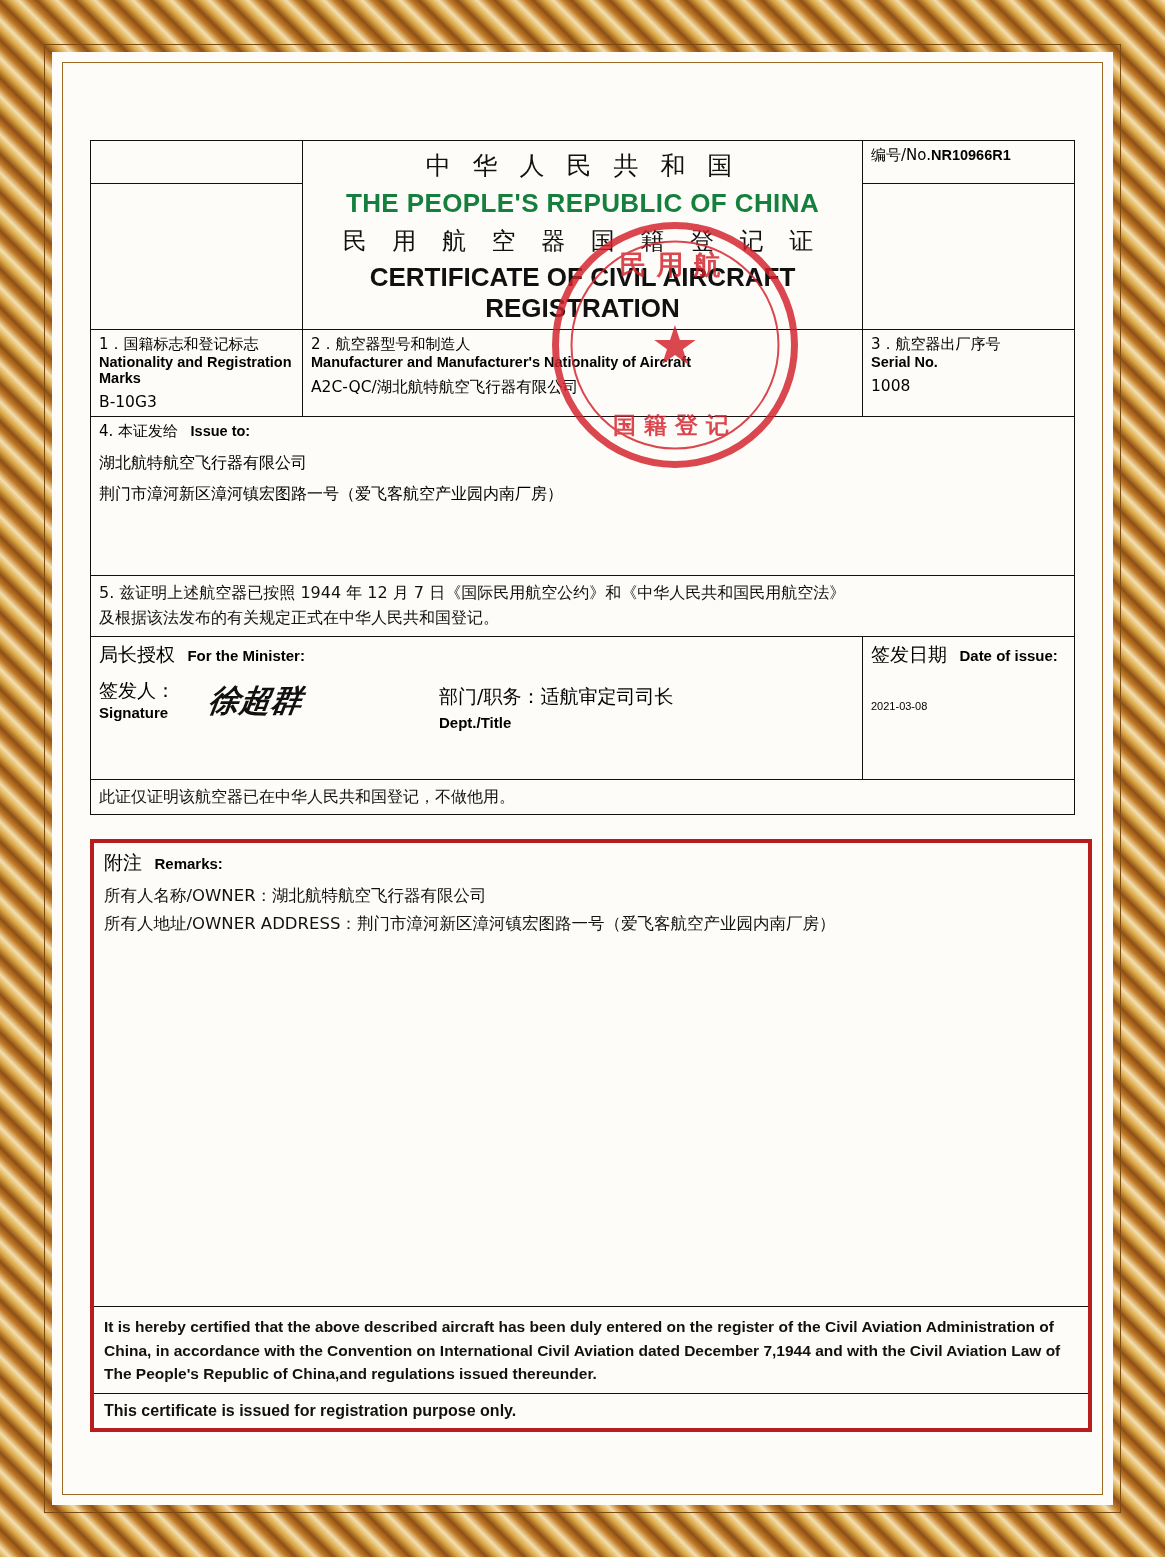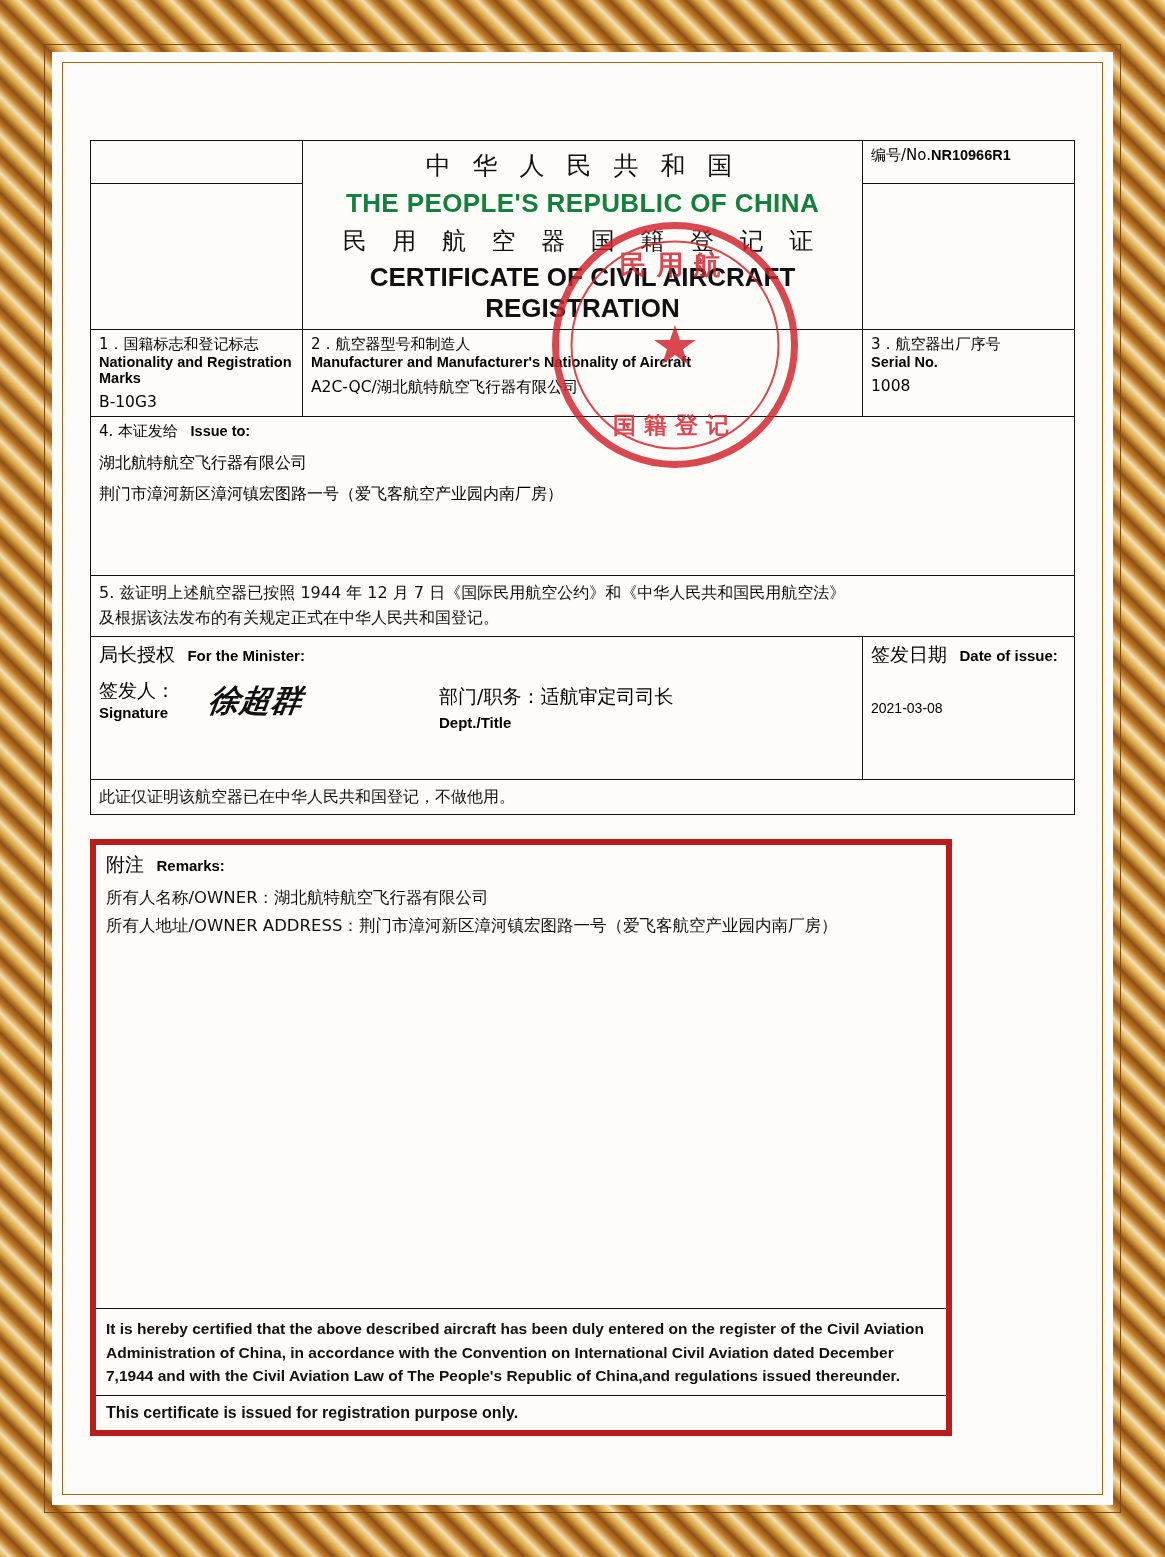--- a/index.html
+++ b/index.html
@@ -179,22 +179,22 @@
     font-weight: bold;
     font-style: italic;
     color: #111;
     transform: skewX(-8deg);
     display: inline-block;
   }
 
   .gap { height: 24px; }
 
   .remarks-box {
-    border: 6px solid #b91c1c;
-    width: 862px;
+    border: 4px solid #b91c1c;
+    width: 1002px;
     box-sizing: border-box;
   }
   .remarks-top {
     padding: 7px 10px 16px 10px;
     min-height: 440px;
   }
   .remarks-line {
     font-size: 16.5px;
     font-family: "DejaVu Sans", sans-serif;
     line-height: 1.7;
@@ -318,21 +318,21 @@
               </div>
               <div style="padding-top:6px;">
                 <div>
                   <span class="small-label">部门/职务：</span><span class="small-label">适航审定司司长</span>
                 </div>
                 <div class="bold-en" style="margin-top:4px;">Dept./Title</div>
               </div>
             </div>
           </td>
           <td style="border-top:0;">
-            <div class="cellval" style="margin-top:22px;font-size:14px;font-family:'Liberation Sans',sans-serif;">2021-03-08</div>
+            <div class="cellval" style="margin-top:22px;font-size:11px;font-family:'Liberation Sans',sans-serif;">2021-03-08</div>
           </td>
         </tr>
 
         <tr>
           <td colspan="3">
             <div class="para">此证仅证明该航空器已在中华人民共和国登记，不做他用。</div>
           </td>
         </tr>
       </tbody>
         </table>

